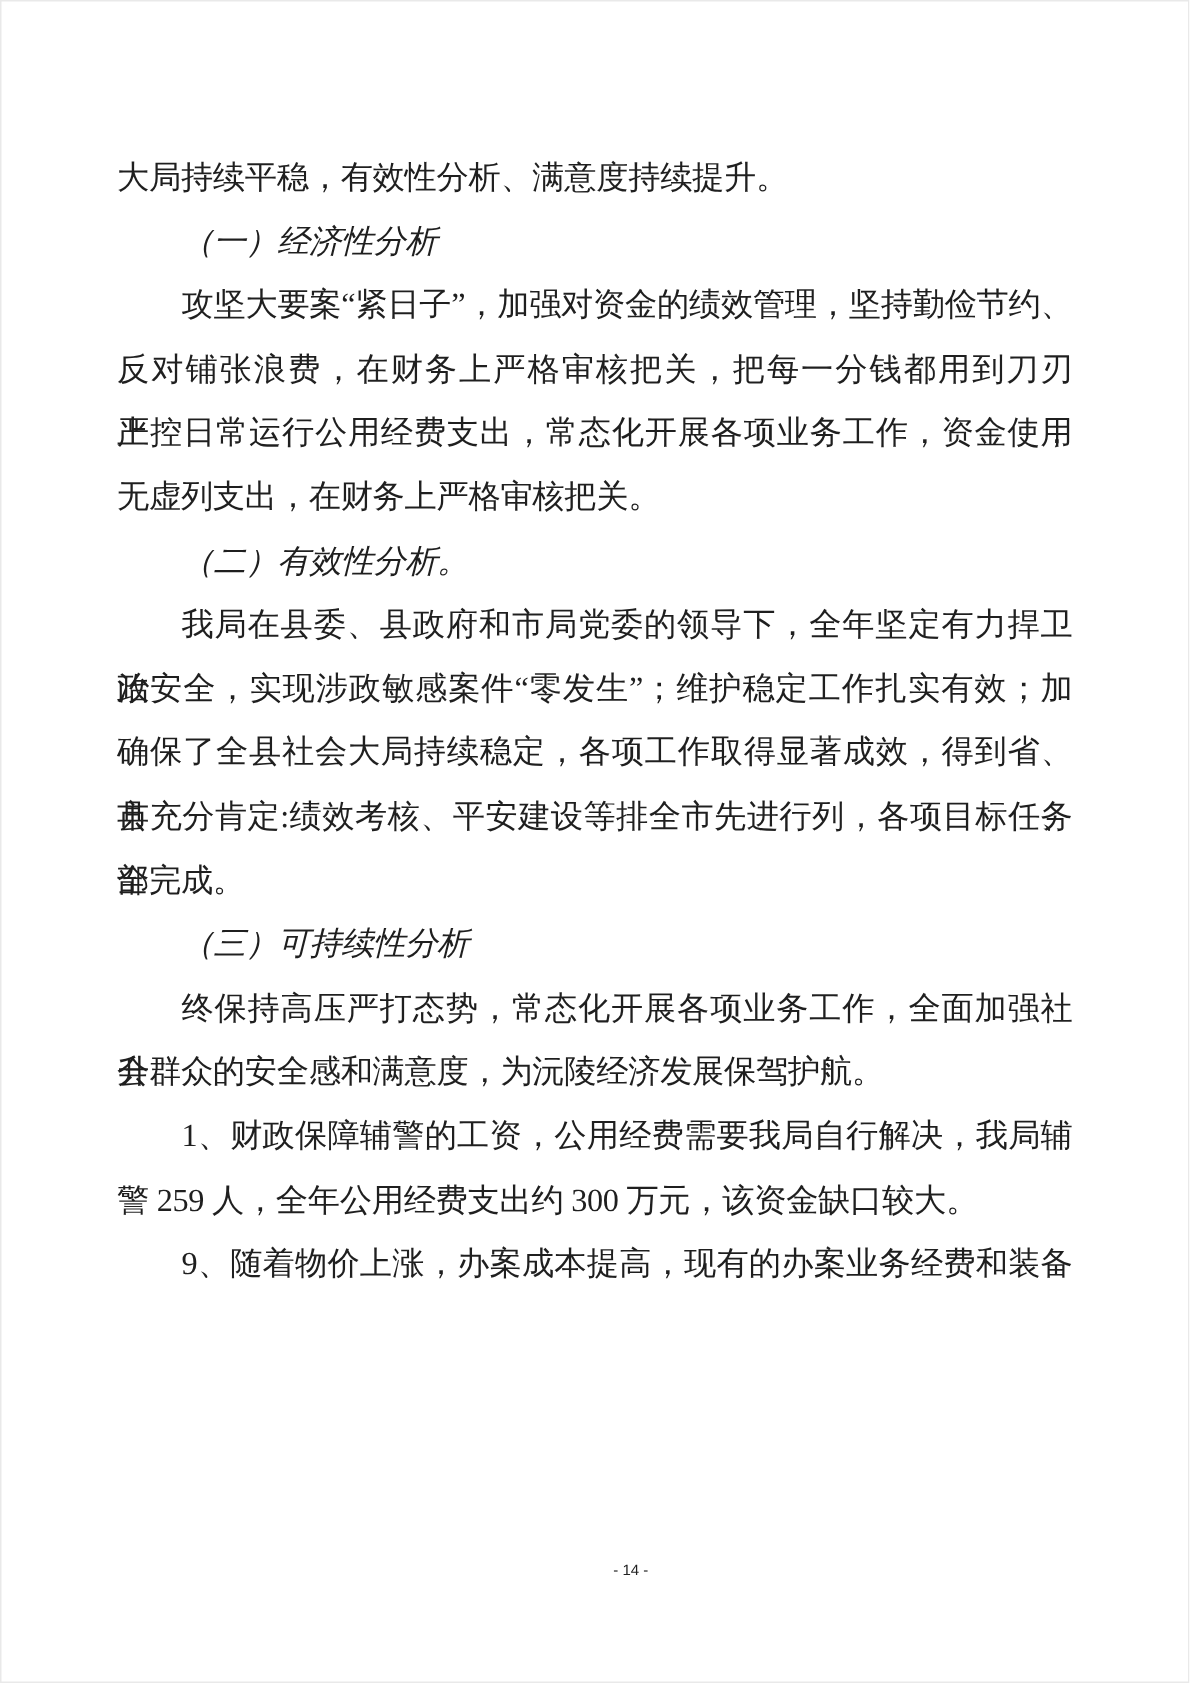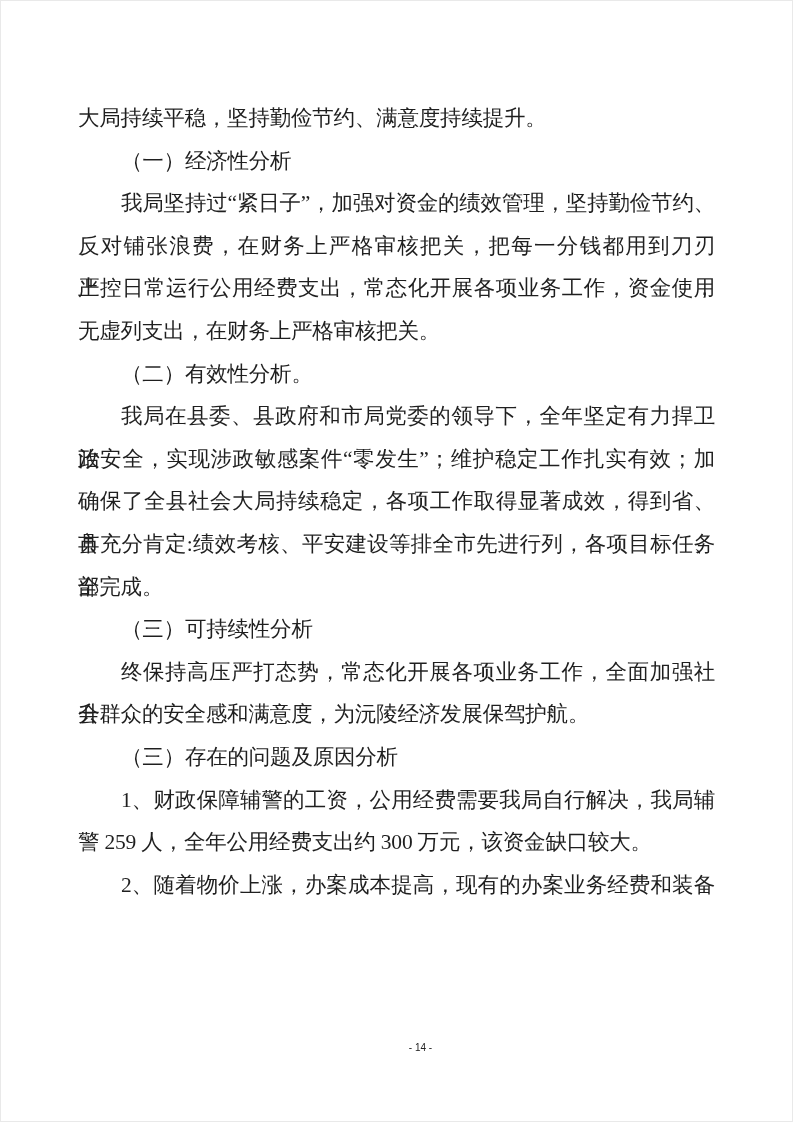--- a/index.html
+++ b/index.html
@@ -34,53 +34,53 @@
   .line.ind {
     text-indent: 43px;
   }
   .line.just {
     text-align: justify;
     text-align-last: justify;
   }
   .line.heading {
     
     font-weight: normal;
+    font-style: italic;
   }
   .footer {
     position: absolute;
     left: 0;
     top: 1038px;
     width: 793px;
     text-align: center;
     font-family: "Liberation Sans", "DejaVu Sans", sans-serif;
     font-size: 10px;
     line-height: 20px;
     color: #222222;
     padding-left: 24px;
   }
 </style>
 </head>
 <body>
 
 <div class="page">
   <div class="content" id="lines-container">
-      <div class="line">大局持续平稳，坚持勤俭节约、满意度持续提升。</div>
+      <div class="line">大局持续平稳，有效性分析、满意度持续提升。</div>
       <div class="line ind heading">（一）经济性分析</div>
-      <div class="line ind just">我局坚持过“紧日子”，加强对资金的绩效管理，坚持勤俭节约、</div>
+      <div class="line ind just">攻坚大要案“紧日子”，加强对资金的绩效管理，坚持勤俭节约、</div>
       <div class="line just">反对铺张浪费，在财务上严格审核把关，把每一分钱都用到刀刃上，</div>
       <div class="line just">严控日常运行公用经费支出，常态化开展各项业务工作，资金使用</div>
       <div class="line">无虚列支出，在财务上严格审核把关。</div>
       <div class="line ind heading">（二）有效性分析。</div>
       <div class="line ind just">我局在县委、县政府和市局党委的领导下，全年坚定有力捍卫政</div>
       <div class="line just">治安全，实现涉政敏感案件“零发生”；维护稳定工作扎实有效；加</div>
       <div class="line just">确保了全县社会大局持续稳定，各项工作取得显著成效，得到省、市、</div>
       <div class="line just">县充分肯定:绩效考核、平安建设等排全市先进行列，各项目标任务全</div>
       <div class="line">部完成。</div>
       <div class="line ind heading">（三）可持续性分析</div>
       <div class="line ind just">终保持高压严打态势，常态化开展各项业务工作，全面加强社会</div>
       <div class="line">升群众的安全感和满意度，为沅陵经济发展保驾护航。</div>
-      <div class="line ind heading">（三）存在的问题及原因分析</div>
       <div class="line ind just">1、财政保障辅警的工资，公用经费需要我局自行解决，我局辅</div>
       <div class="line">警 259 人，全年公用经费支出约 300 万元，该资金缺口较大。</div>
-      <div class="line ind just">2、随着物价上涨，办案成本提高，现有的办案业务经费和装备</div>
+      <div class="line ind just">9、随着物价上涨，办案成本提高，现有的办案业务经费和装备</div>
     </div>
   <div class="footer">- 14 -</div>
 </div>
 
 </body></html>

